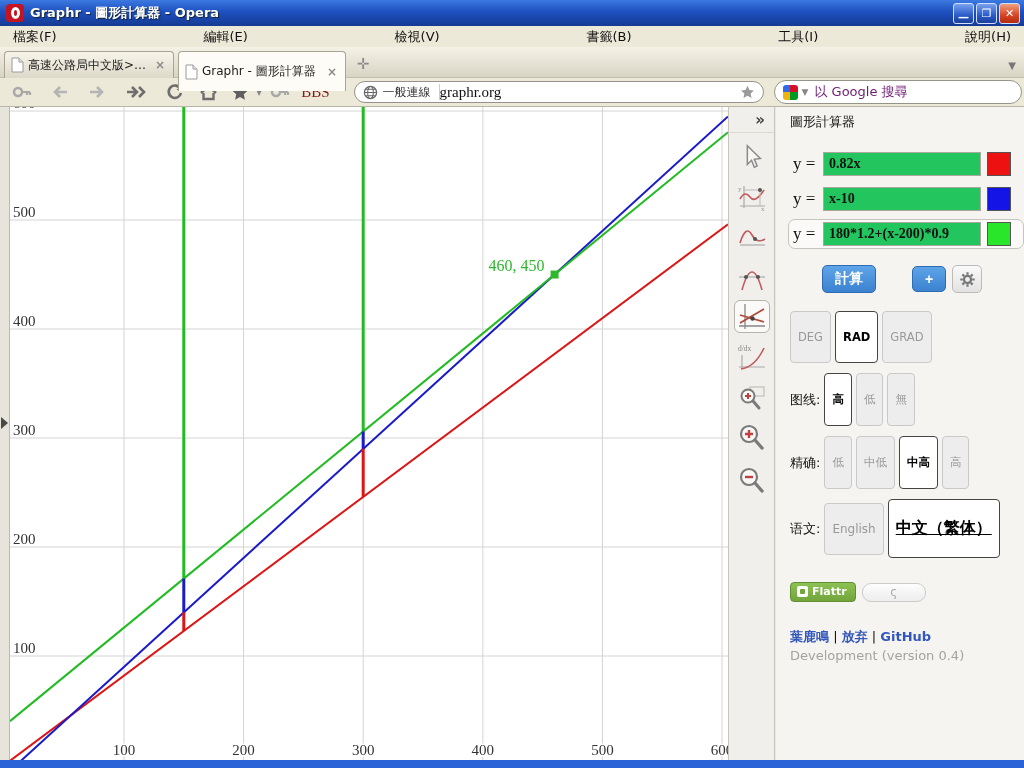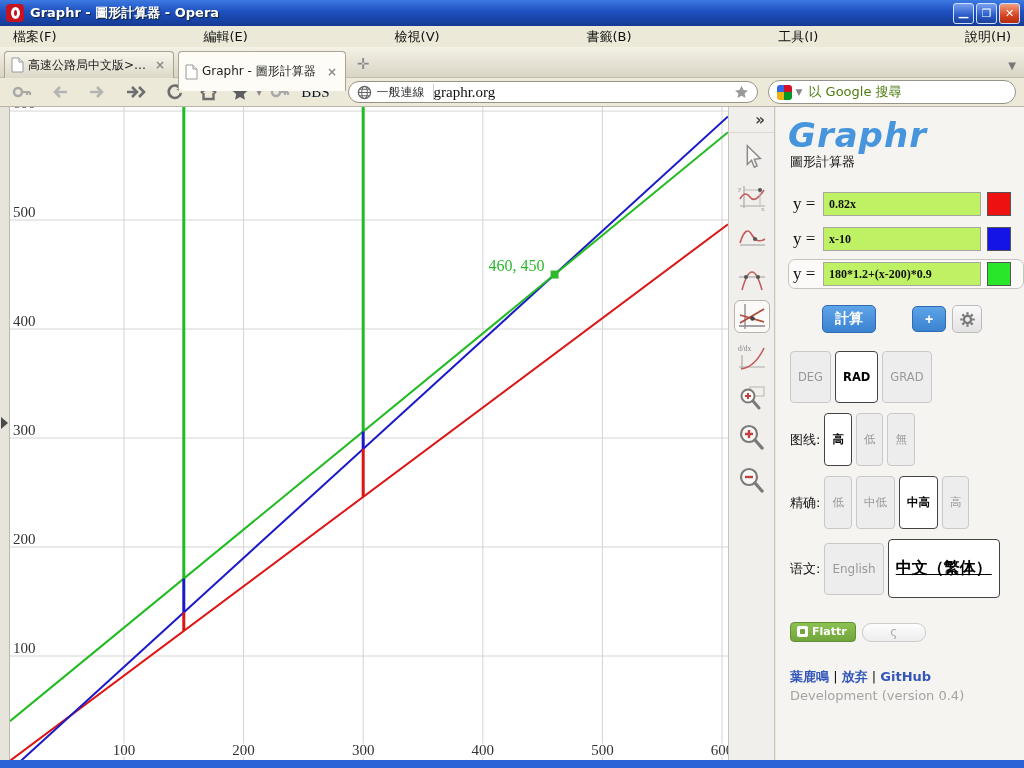--- a/index.html
+++ b/index.html
@@ -37,33 +37,33 @@
   .tab-close { color:#8a8a8a; font-size:12px; font-weight:bold; padding:0 2px; }
   .page-icon { width:13px; height:16px; flex:0 0 auto; }
   .newtab-btn { position:absolute; left:352px; top:7px; width:22px; height:20px; color:#8a8a8a;
     font-size:15px; display:flex; align-items:center; justify-content:center; }
   .tab-chevron { position:absolute; right:8px; top:13px; color:#777; font-size:10px; }
 
   
   .navbar { position:absolute; left:0; top:78px; width:1024px; height:29px; background:#ece9d8;
     border-bottom:1px solid #b9b5a8; display:flex; align-items:center; }
   .nav-ico { margin:0 5px; display:flex; align-items:center; justify-content:center; }
-  .bbs-label { font-family:"Liberation Serif",serif; font-size:15px; color:#0f172a; margin:0 18px 0 6px; }
+  .bbs-label { font-family:"Liberation Serif",serif; font-size:15px; color:#7f1d1d; margin:0 24px 0 6px; }
   .addr-field { width:410px; height:22px; background:#fff; border:1px solid #96948a; border-radius:11px;
     display:flex; align-items:center; padding:0 8px; }
   .addr-proto { font-size:12px; color:#333; margin:0 8px 0 5px; white-space:nowrap; }
   .addr-sep { width:1px; height:16px; background:#ccc; }
   .addr-url { font-family:"Liberation Serif",serif; font-size:15px; color:#111; margin-left:0; flex:1; }
   .search-box { width:248px; height:24px; background:#fff; border:1px solid #96948a; border-radius:12px;
     margin-left:10px; display:flex; align-items:center; padding:0 8px; }
   .g-logo { width:15px; height:15px; border-radius:3px; overflow:hidden; display:grid;
     grid-template-columns:1fr 1fr; grid-template-rows:1fr 1fr; flex:0 0 auto; }
   .g-logo i { display:block; }
   .search-caret { color:#888; font-size:9px; margin:0 6px 0 4px; }
-  .search-ph { color:#4d7c0f; font-size:13px; white-space:nowrap; }
+  .search-ph { color:#701a75; font-size:13px; white-space:nowrap; }
 
   
   .left-edge { position:absolute; left:0; top:107px; width:10px; height:653px; background:#e6e4db;
     border-right:1px solid #bcbab0; }
   .panel-arrow { position:absolute; left:1px; top:310px; width:0; height:0;
     border-top:6px solid transparent; border-bottom:6px solid transparent; border-left:7px solid #4a4a4a; }
   .canvas-wrap { position:absolute; left:10px; top:107px; width:718px; height:653px; background:#fff; overflow:hidden; }
 
   
   .palette { position:absolute; left:728px; top:107px; width:47px; height:653px; background:#f1efec;
@@ -74,22 +74,22 @@
   .tool.selected { border:1px solid #b5b3aa; background:#fbfaf8; }
 
   
   .sidebar { position:absolute; left:776px; top:107px; width:248px; height:653px; background:#f5f4f1;
     padding:8px 0 0 12px; }
   .logo { color:#4795dd; font-size:34px; font-weight:bold; font-style:italic; letter-spacing:1px; }
   .logo-sub { font-size:13px; color:#111; margin:-2px 0 18px 2px; }
   .eq-row { display:flex; align-items:center; margin-bottom:5px; padding:2px 4px; border:1px solid transparent; }
   .eq-row.focused { border:1px solid #c6c4bc; border-radius:7px; background:#fbfaf8; }
   .eq-label { font-family:"Liberation Serif",serif; font-size:17px; color:#111; width:30px; }
-  .eq-input { width:158px; height:24px; border:1px solid #a9a79e; background:#bef264; padding:0 5px;
-    font-family:"Liberation Serif",serif; font-size:12px; font-weight:600; color:#111; }
+  .eq-input { width:158px; height:24px; border:1px solid #a9a79e; background:#22c55e; padding:0 5px;
+    font-family:"Liberation Serif",serif; font-size:14px; font-weight:600; color:#111; }
   .eq-swatch { width:24px; height:24px; margin-left:6px; border:1px solid #555; }
   .btn-row { margin:16px 0 0 4px; display:flex; gap:6px; align-items:center; }
   .blue-btn { background:linear-gradient(180deg,#5ea4e8,#3b82d0); border:1px solid #2d6cb2; border-radius:5px;
     color:#fff; font-weight:bold; font-size:14px; padding:4px 12px;margin-left:30px; }
   .gear-btn { background:linear-gradient(180deg,#fafafa,#e2e2e2); border:1px solid #bbb; border-radius:5px;
     width:30px; height:28px; display:flex; align-items:center; justify-content:center; }
   .opt-row { margin:10px 0 0 2px; display:flex; align-items:center; gap:4px; font-size:13px; color:#111; }
   .opt-row.first { margin-top:18px; }
   .opt-btn { background:#ededed; border:1px solid #c9c9c9; border-radius:4px; color:#999;
     font-size:11.5px; padding:18px 7px; }
@@ -338,21 +338,20 @@
   <div class="tool" style="margin-top:10px;">
     <svg width="30" height="30" viewBox="0 0 30 30">
       <circle cx="12" cy="12" r="8" fill="#f8f8f6" stroke="#7a7a7a" stroke-width="2.2"></circle>
       <path d="M8 12 h8" stroke="#c04040" stroke-width="2.4"></path>
       <path d="M18 18 L25 26" stroke="#7a7a7a" stroke-width="3.4" stroke-linecap="round"></path>
     </svg>
   </div>
 </div>
 
 <div class="sidebar">
-  <div class="logo">Graphr</div>
   <div class="logo-sub">圖形計算器</div>
 
   <div class="eq-row">
     <span class="eq-label">y =</span>
     <input class="eq-input" value="0.82x" style="">
     <span class="eq-swatch" style="background: rgb(238, 17, 17);"></span>
   </div>
   <div class="eq-row">
     <span class="eq-label">y =</span>
     <input class="eq-input" value="x-10" style="">

